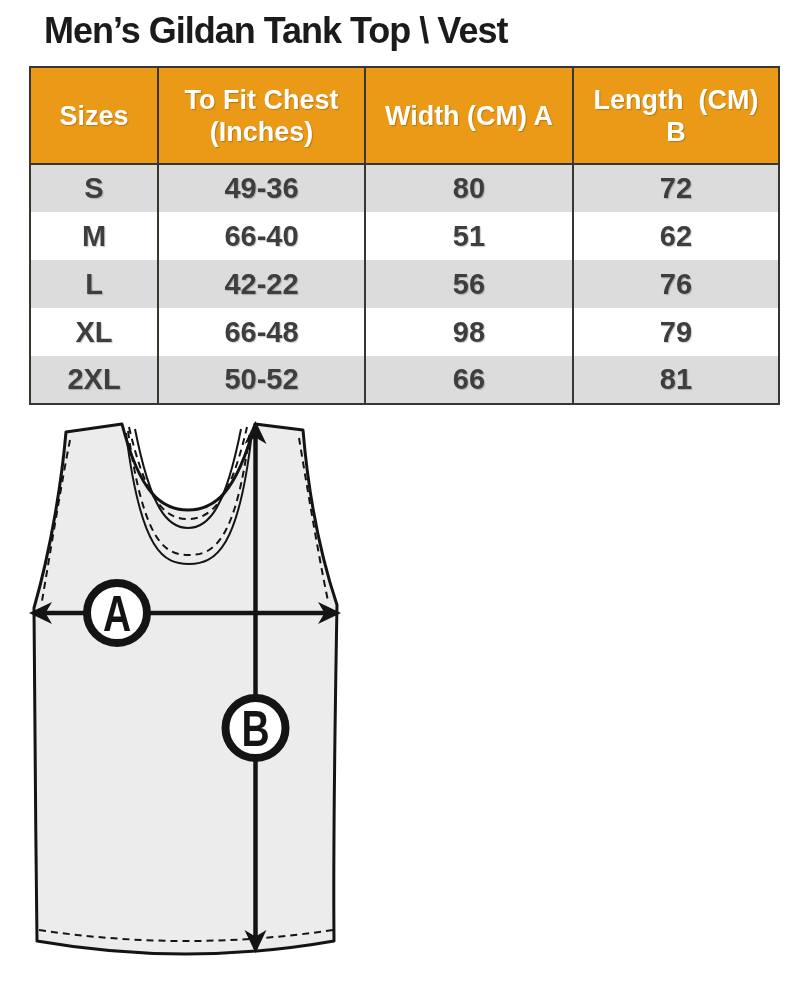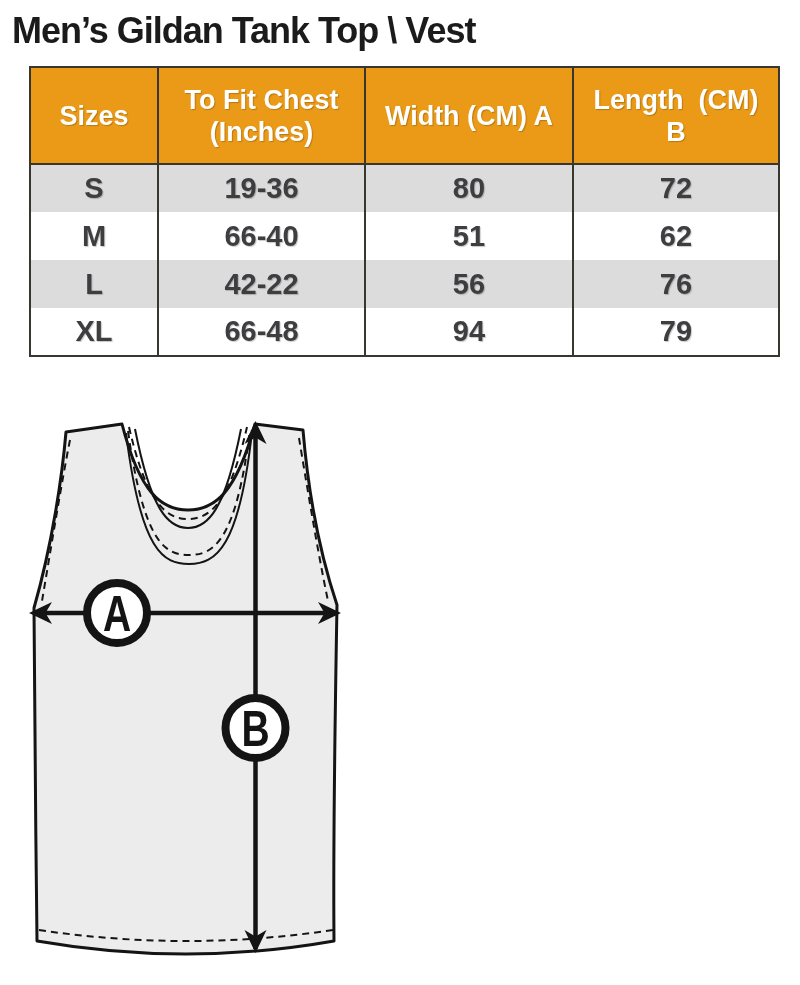--- a/index.html
+++ b/index.html
@@ -13,21 +13,21 @@
     --shirt-fill:#ECECEC;
     --line-color:#141414;
     --page-bg:#FFFFFF;
   }
   *{margin:0;padding:0;box-sizing:border-box;}
   html,body{width:800px;height:985px;background:var(--page-bg);
     font-family:"Liberation Sans", sans-serif;overflow:hidden;}
   .page{position:relative;width:800px;height:985px;background:var(--page-bg);}
 
   .page-title{
-    position:absolute;left:12px;top:10px;width:740px;
+    position:absolute;left:44px;top:10px;width:740px;
     font-size:36px;font-weight:700;letter-spacing:-1px;
     color:var(--title-text);white-space:pre;
   }
 
   table.size-table{
     position:absolute;left:29px;top:66px;width:749px;
     border-collapse:collapse;table-layout:fixed;
     border:2px solid var(--table-border);
   }
   table.size-table th, table.size-table td{
@@ -91,41 +91,47 @@
         </th>
         <th>
           <span class="th-line">Length  (CM)</span>
             <span class="th-line">B</span>
         </th>
       </tr>
     </thead>
     <tbody>
       <tr class="row-alt">
         <td>S</td>
-        <td>19-36</td>
+        <td>49-36</td>
         <td>80</td>
         <td>72</td>
       </tr>
       <tr>
         <td>M</td>
         <td>66-40</td>
         <td>51</td>
         <td>62</td>
       </tr>
       <tr class="row-alt">
         <td>L</td>
         <td>42-22</td>
         <td>56</td>
         <td>76</td>
       </tr>
       <tr>
         <td>XL</td>
         <td>66-48</td>
-        <td>94</td>
+        <td>98</td>
         <td>79</td>
+      </tr>
+      <tr class="row-alt">
+        <td>2XL</td>
+        <td>50-52</td>
+        <td>66</td>
+        <td>81</td>
       </tr>
     </tbody>
   </table>
 
   <svg class="diagram-svg" viewBox="0 405 400 580" xmlns="http://www.w3.org/2000/svg">
 
     <path class="outline" d="M 66,432 L 122,424
          C 140,494 162,510 188,510
          C 214,510 236,494 255,424
          L 303,430

